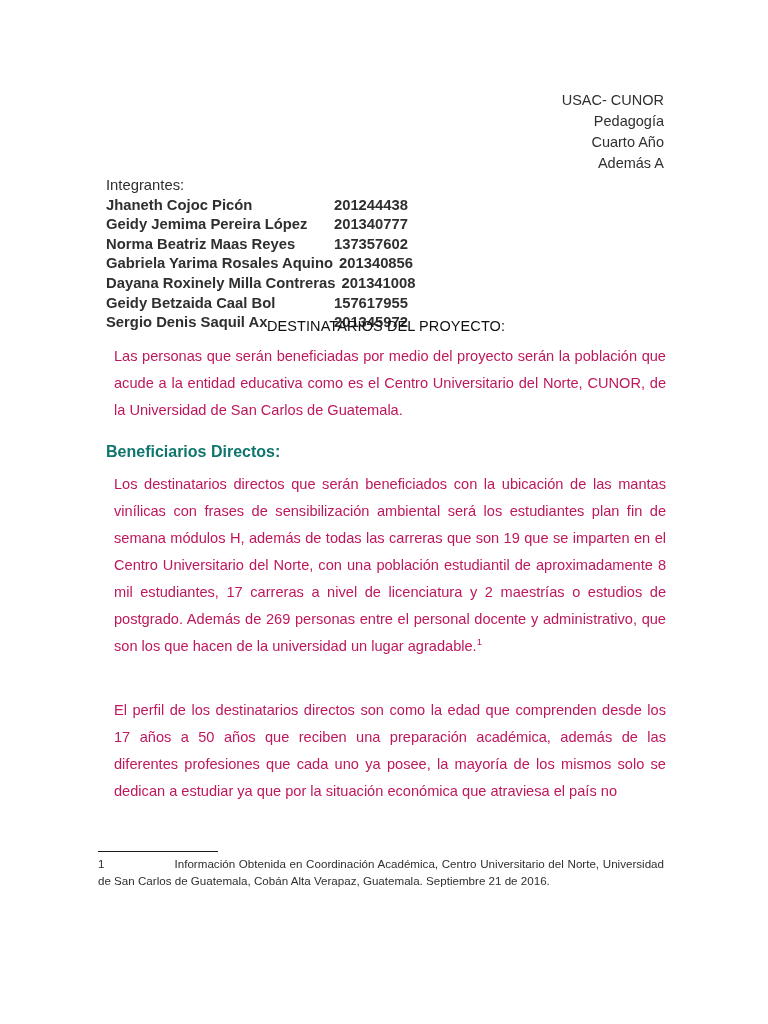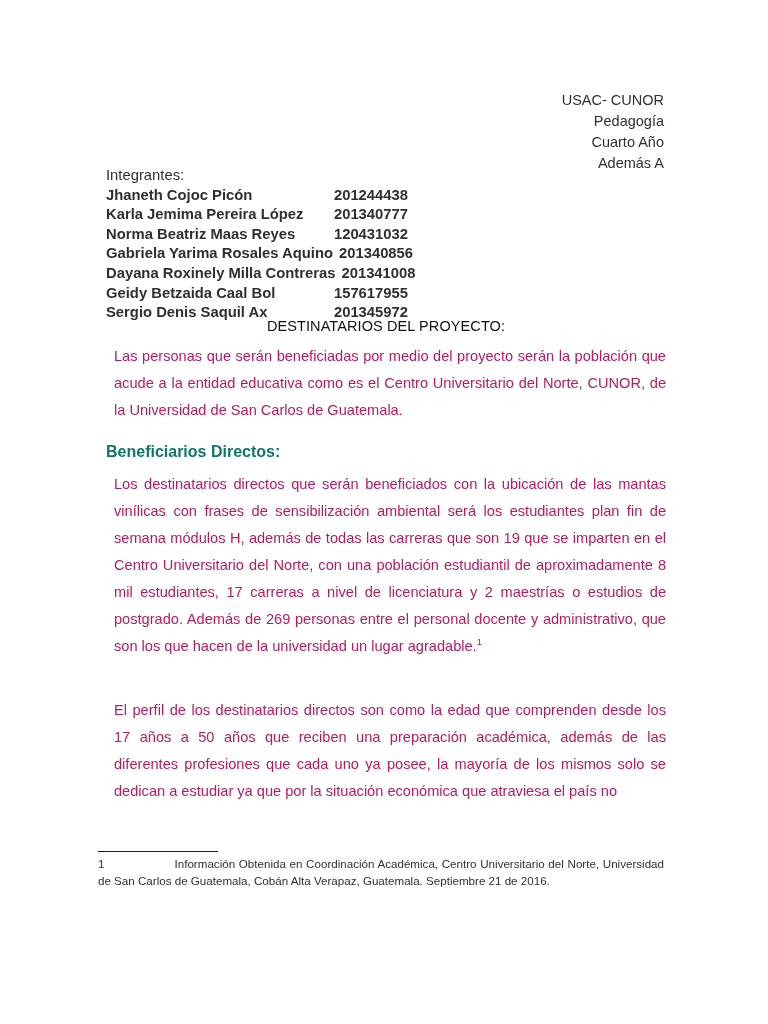--- a/index.html
+++ b/index.html
@@ -42,21 +42,21 @@
   
   .members {
     position: absolute;
     top: 166px;
     left: 106px;
     width: 560px;
     font-size: 14.8px;
     line-height: 19.6px;
     color: #2f2f2f;
   }
-  .members-label { white-space: pre; }
+  .members-label { white-space: pre; margin-top: 10px; }
   .member-row {
     display: flex;
     width: 302px;
     font-weight: bold;
   }
   .member-name {
     white-space: pre;
     flex: 0 0 auto;
   }
   .member-id {
@@ -143,26 +143,26 @@
   </div>
 
   <div class="members">
     <div class="members-label">Integrantes:</div>
 
     <div class="member-row">
       <span class="member-name">Jhaneth Cojoc Picón</span>
       <span class="member-id">201244438</span>
     </div>
     <div class="member-row">
-      <span class="member-name">Karla Jemima Pereira López</span>
+      <span class="member-name">Geidy Jemima Pereira López</span>
       <span class="member-id">201340777</span>
     </div>
     <div class="member-row">
       <span class="member-name">Norma Beatriz Maas Reyes</span>
-      <span class="member-id">120431032</span>
+      <span class="member-id">137357602</span>
     </div>
     <div class="member-row">
       <span class="member-name">Gabriela Yarima Rosales Aquino</span>
       <span class="member-id">201340856</span>
     </div>
     <div class="member-row">
       <span class="member-name">Dayana Roxinely Milla Contreras</span>
       <span class="member-id">201341008</span>
     </div>
     <div class="member-row">

